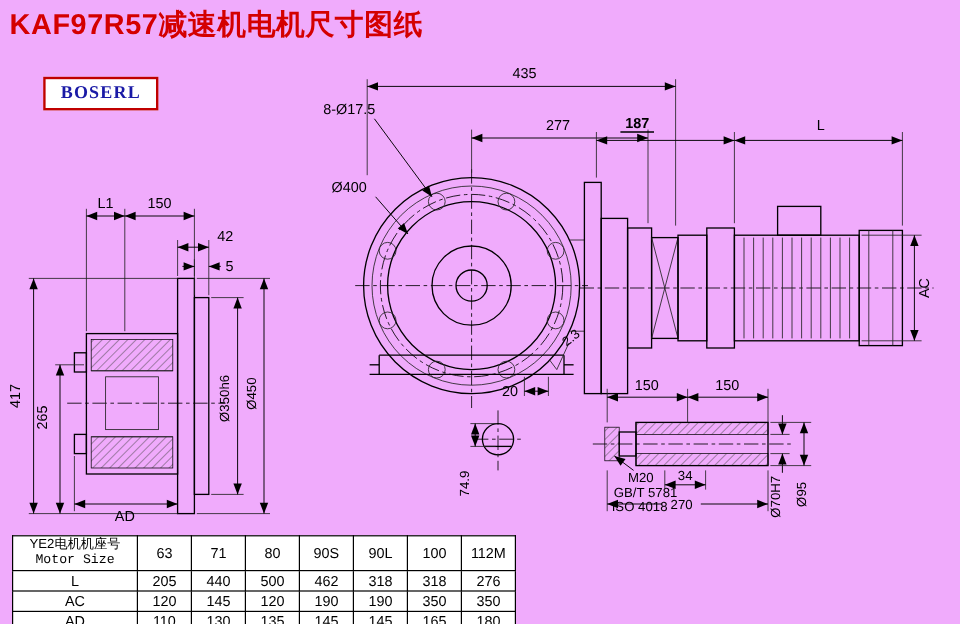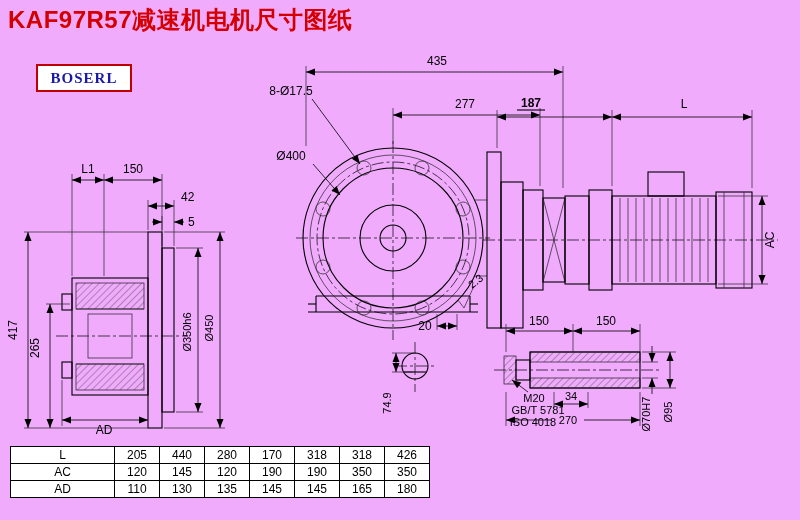--- a/index.html
+++ b/index.html
@@ -260,29 +260,42 @@
       <col style="width:104px">
         <col style="width:45px">
         <col style="width:45px">
         <col style="width:45px">
       <col style="width:45px">
         <col style="width:45px">
         <col style="width:45px">
         <col style="width:45px">
     </colgroup>
     <tbody>
+        <tr>
+      <td class="hd">
+        <div class="cn">YE2电机机座号</div>
+        <div class="en">Motor Size</div>
+      </td>
+      <td class="hd">63</td>
+      <td class="hd">71</td>
+      <td class="hd">80</td>
+      <td class="hd">90S</td>
+      <td class="hd">90L</td>
+      <td class="hd">100</td>
+      <td class="hd">112M</td>
+    </tr>
     <tr>
       <td>L</td>
       <td>205</td>
       <td>440</td>
-      <td>280</td>
-      <td>170</td>
+      <td>500</td>
+      <td>462</td>
       <td>318</td>
       <td>318</td>
-      <td>426</td>
+      <td>276</td>
     </tr>
     <tr>
       <td>AC</td>
       <td>120</td>
       <td>145</td>
       <td>120</td>
       <td>190</td>
       <td>190</td>
       <td>350</td>
       <td>350</td>

